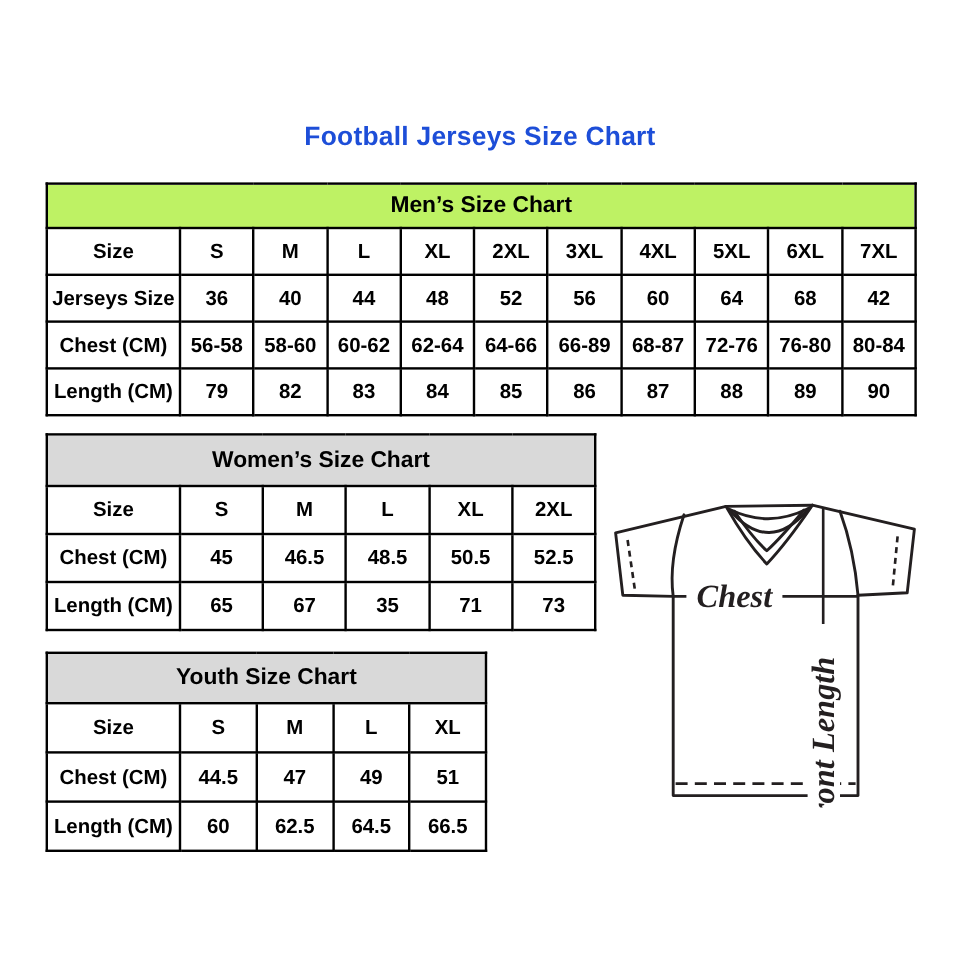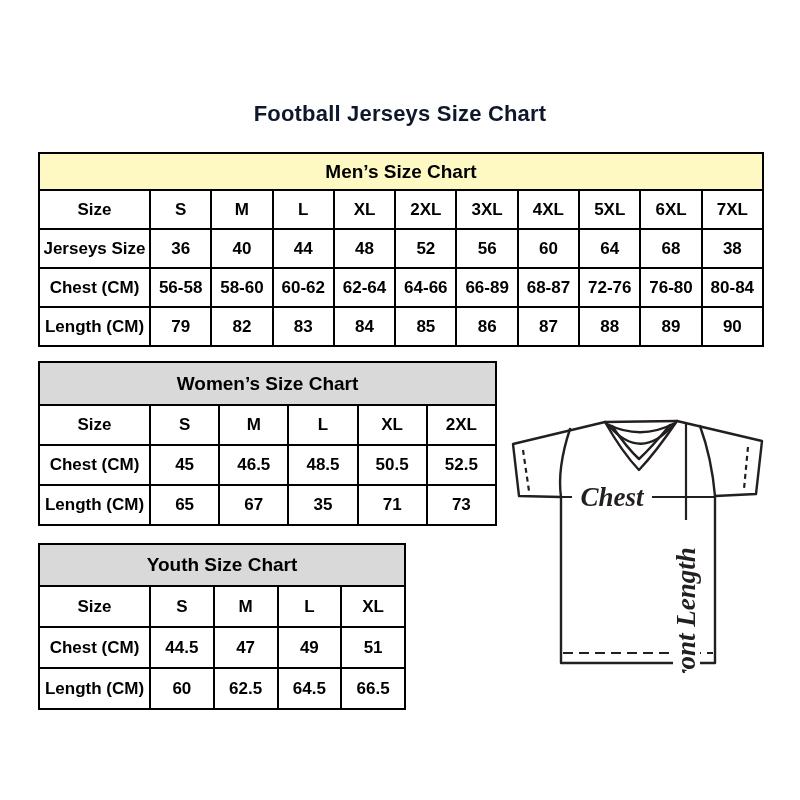--- a/index.html
+++ b/index.html
@@ -3,21 +3,21 @@
 <meta charset="utf-8">
 <style>
   * { margin:0; padding:0; box-sizing:border-box; }
   html,body { background:#ffffff; }
   body {
     width:800px; height:800px; position:relative; overflow:hidden;
     font-family:"Liberation Sans", sans-serif; color:#000;
   }
   .page-title {
     position:absolute; left:0; top:101px; width:800px;
-    text-align:center; font-size:22px; font-weight:bold; color:#0f172a;
+    text-align:center; font-size:22px; font-weight:bold; color:#1d4ed8;
     letter-spacing:0.2px;
   }
   table.size-table {
     position:absolute; border-collapse:collapse; table-layout:fixed;
     background:#fff;
   }
   table.size-table th, table.size-table td {
     border:2px solid #000; text-align:center; vertical-align:middle;
     font-weight:bold; font-size:17px; color:#000; padding:0; overflow:hidden;
   }
@@ -42,21 +42,21 @@
 
 <div class="page-title">Football Jerseys Size Chart</div>
 
 <table class="size-table" id="mens-table">
   <colgroup>
       <col style="width:111px">
       <col span="10">
     </colgroup>
   <thead>
     <tr>
-      <th class="caption" colspan="11" style="background: #fef9c3; margin-left: 16px;">Men’s Size Chart</th>
+      <th class="caption" colspan="11" style="background: #bef264; margin-left: 16px;">Men’s Size Chart</th>
     </tr>
   </thead>
   <tbody>
       <tr>
         <td>Size</td>
         <td>S</td>
         <td>M</td>
         <td>L</td>
         <td>XL</td>
         <td>2XL</td>
@@ -70,21 +70,21 @@
         <td>Jerseys Size</td>
         <td>36</td>
         <td>40</td>
         <td>44</td>
         <td>48</td>
         <td>52</td>
         <td>56</td>
         <td>60</td>
         <td>64</td>
         <td>68</td>
-        <td>38</td>
+        <td>42</td>
       </tr>
       <tr>
         <td>Chest (CM)</td>
         <td>56-58</td>
         <td>58-60</td>
         <td>60-62</td>
         <td>62-64</td>
         <td>64-66</td>
         <td>66-89</td>
         <td>68-87</td>

